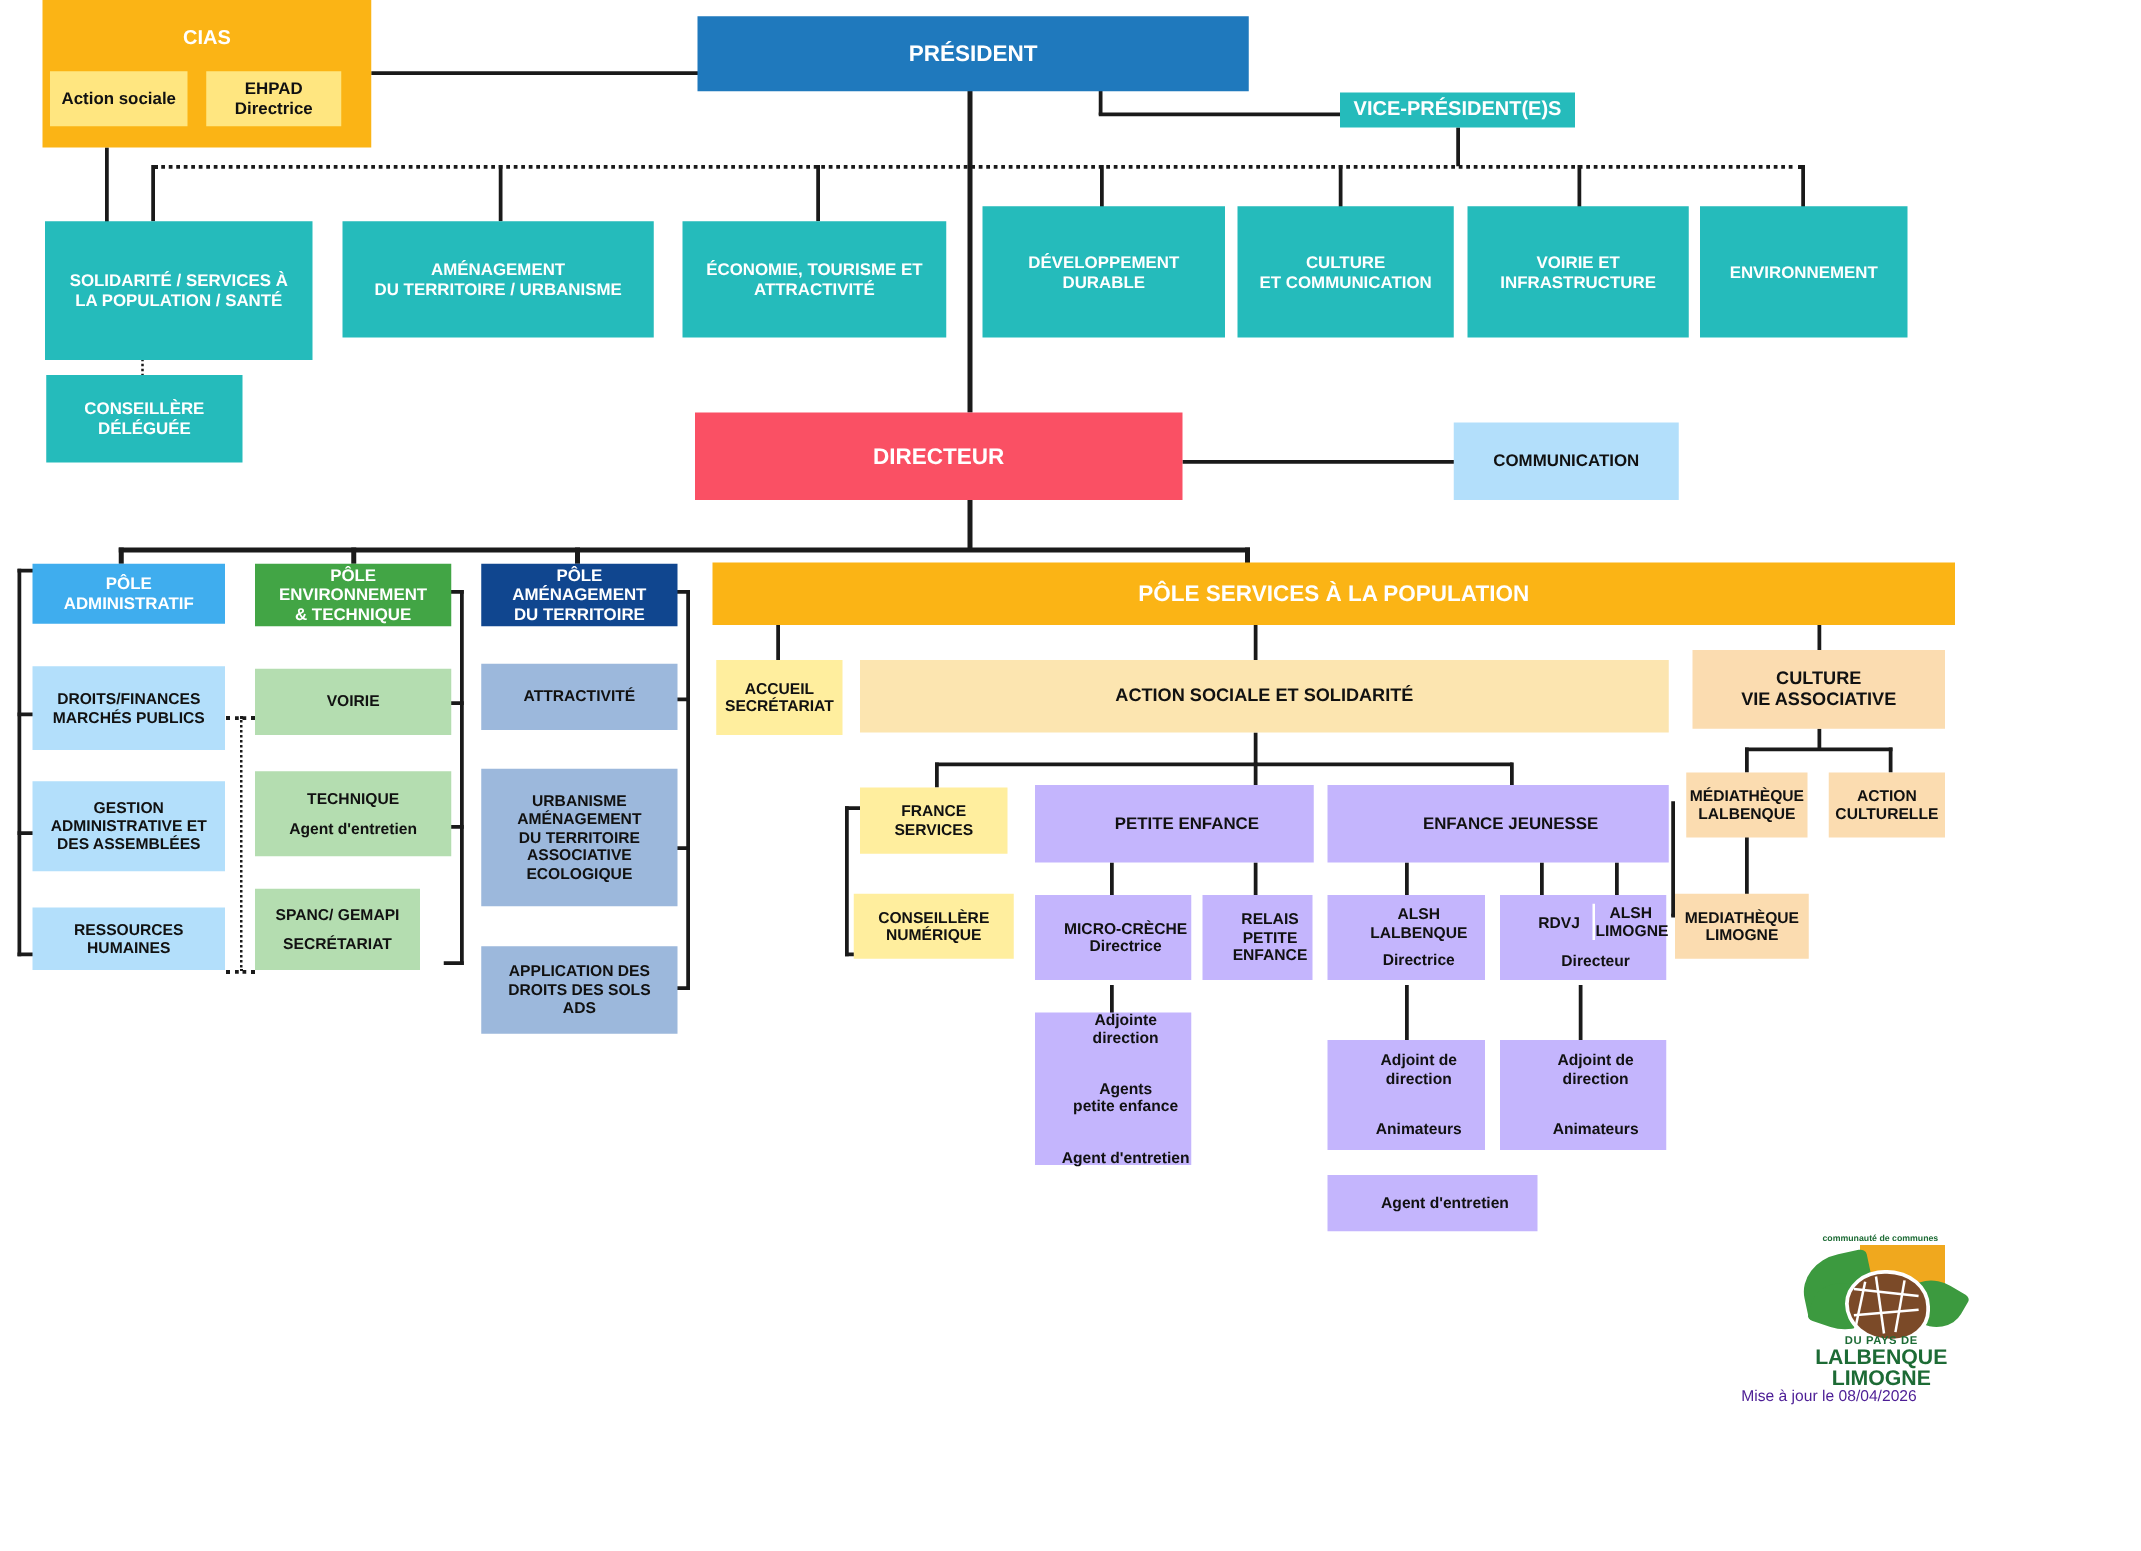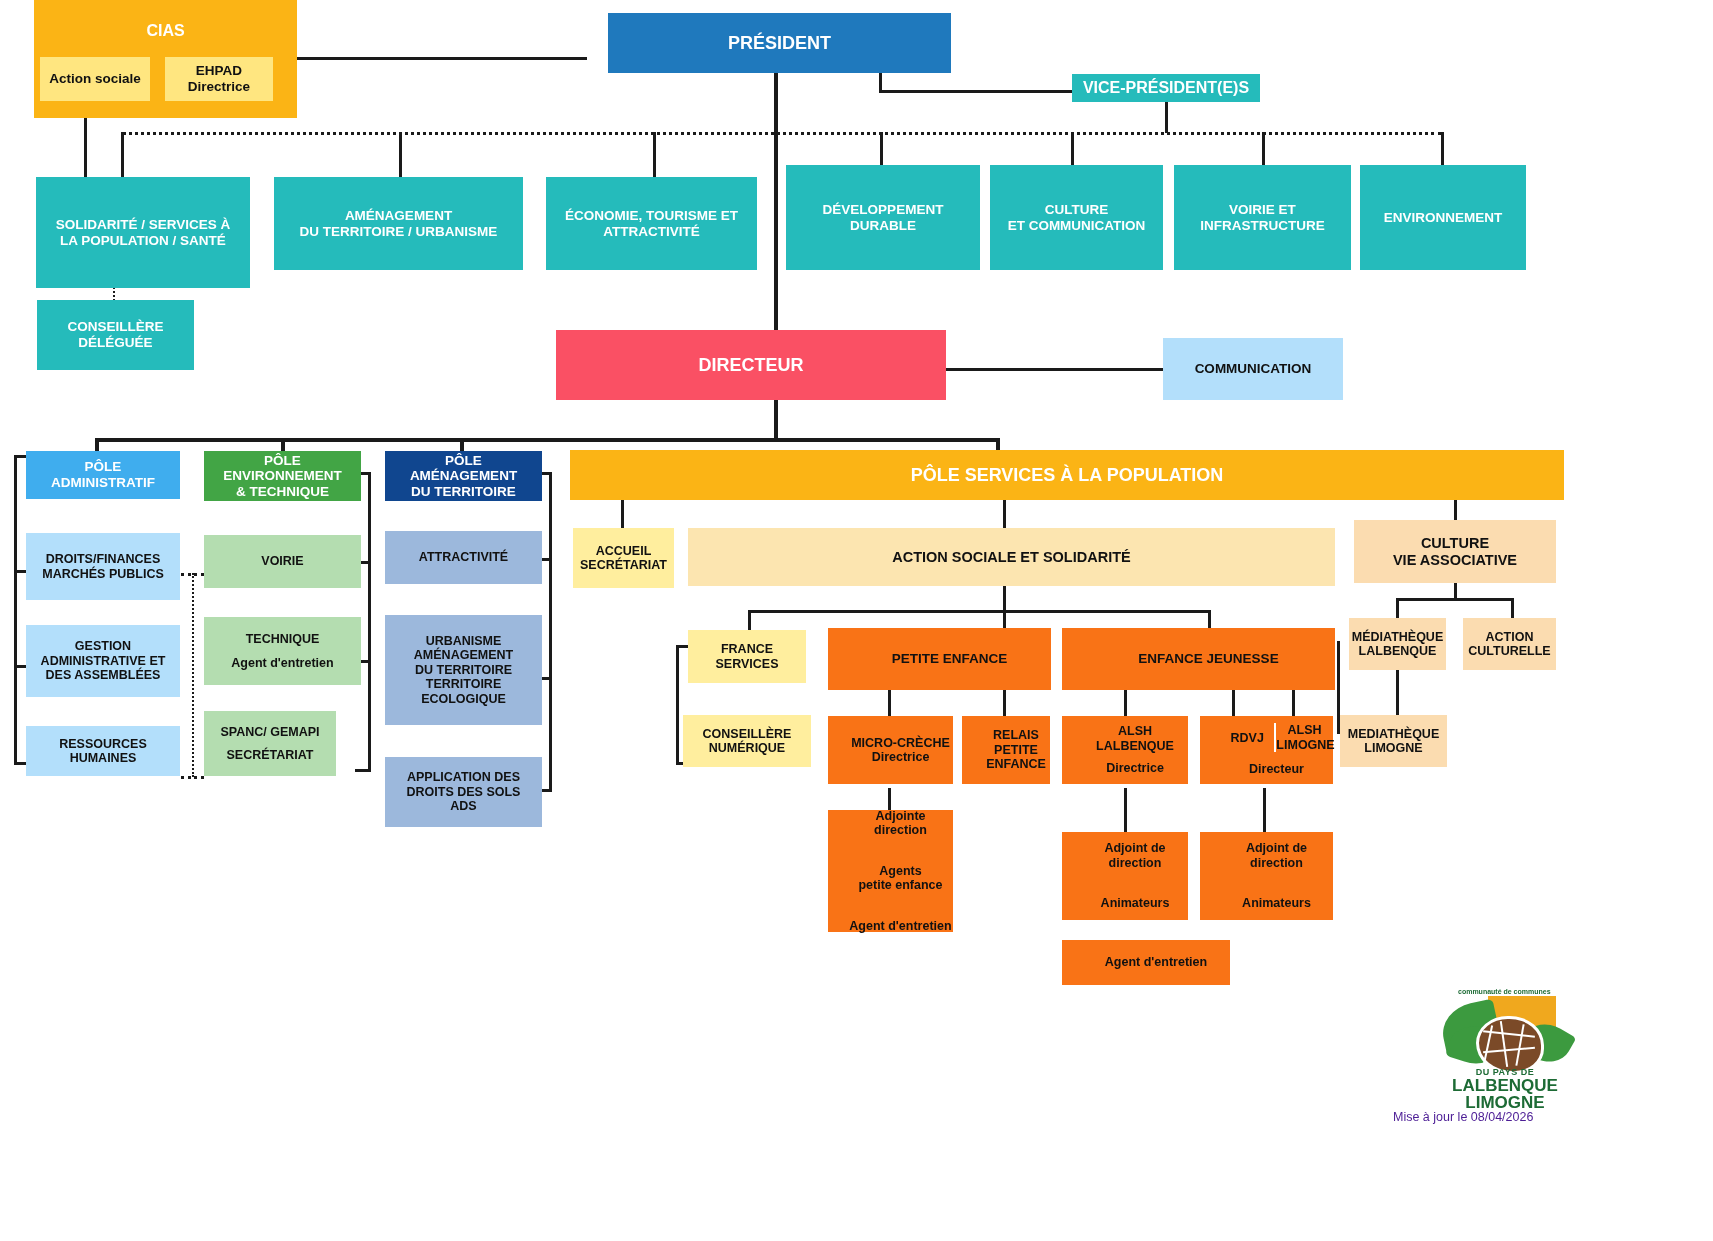--- a/index.html
+++ b/index.html
@@ -16,21 +16,21 @@
   .c-blue{background:#1F79BD;color:#ffffff;}
   .c-teal{background:#25BBBB;color:#ffffff;}
   .c-red{background:#FA5064;color:#ffffff;}
   .c-skyblue{background:#B3DFFB;color:#111111;}
   .c-brightblue{background:#3FADEE;color:#ffffff;}
   .c-green{background:#42A545;color:#ffffff;}
   .c-lightgreen{background:#B4DDB0;color:#111111;}
   .c-navy{background:#10468F;color:#ffffff;}
   .c-steel{background:#9CB8DC;color:#111111;}
   .c-cream{background:#FCE5B0;color:#111111;}
-  .c-cream2{background:#f97316;color:#111111;padding-left:20px;}
+  .c-cream2{background:#c4b5fd;color:#111111;padding-left:20px;}
   .c-peach{background:#FBDCB0;color:#111111;}
   .c-paleyellow{background:#FFEE9E;color:#111111;}
   .b-bold{font-weight:bold;}
   .t12{font-size:12.5px;}
   .t13{font-size:13.5px;}
   .t14{font-size:14.5px;}
   .t16{font-size:16px;}
   .t18{font-size:18px;}
   .stack{display:flex;flex-direction:column;align-items:center;justify-content:center;width:100%;}
   .stack > span{display:block;}
@@ -148,21 +148,21 @@
   <div class="box c-lightyellow b-bold t13" style="left:40px;top:57px;width:110px;height:44px;">
     <span>Action sociale</span>
   </div>
   <div class="box c-lightyellow b-bold t13" style="left:165px;top:57px;width:108px;height:44px;">
     <div class="stack">
       <span>EHPAD</span>
       <span>Directrice</span>
     </div>
   </div>
 
-  <div class="box c-blue b-bold t18" style="left:608px;top:13px;width:343px;height:60px;justify-content:center;">
+  <div class="box c-blue b-bold t18" style="left:558px;top:13px;width:441px;height:60px;justify-content:center;">
     <span>PRÉSIDENT</span>
   </div>
 
   <div class="box c-teal b-bold t16" style="left:1072px;top:74px;width:188px;height:28px;">
     <span>VICE-PRÉSIDENT(E)S</span>
   </div>
 
   <div class="box c-teal b-bold t13" style="left:36px;top:177px;width:214px;height:111px;">
     <div class="stack">
       <span>SOLIDARITÉ / SERVICES À</span>
@@ -275,21 +275,21 @@
     </div>
   </div>
   <div class="box c-steel b-bold t12" style="left:385px;top:531px;width:157px;height:53px;">
     <span>ATTRACTIVITÉ</span>
   </div>
   <div class="box c-steel b-bold t12" style="left:385px;top:615px;width:157px;height:110px;">
     <div class="stack">
       <span>URBANISME</span>
       <span>AMÉNAGEMENT</span>
       <span>DU TERRITOIRE</span>
-      <span>TERRITOIRE</span>
+      <span>ASSOCIATIVE</span>
       <span>ECOLOGIQUE</span>
     </div>
   </div>
   <div class="box c-steel b-bold t12" style="left:385px;top:757px;width:157px;height:70px;">
     <div class="stack">
       <span>APPLICATION DES</span>
       <span>DROITS DES SOLS</span>
       <span>ADS</span>
     </div>
   </div>

